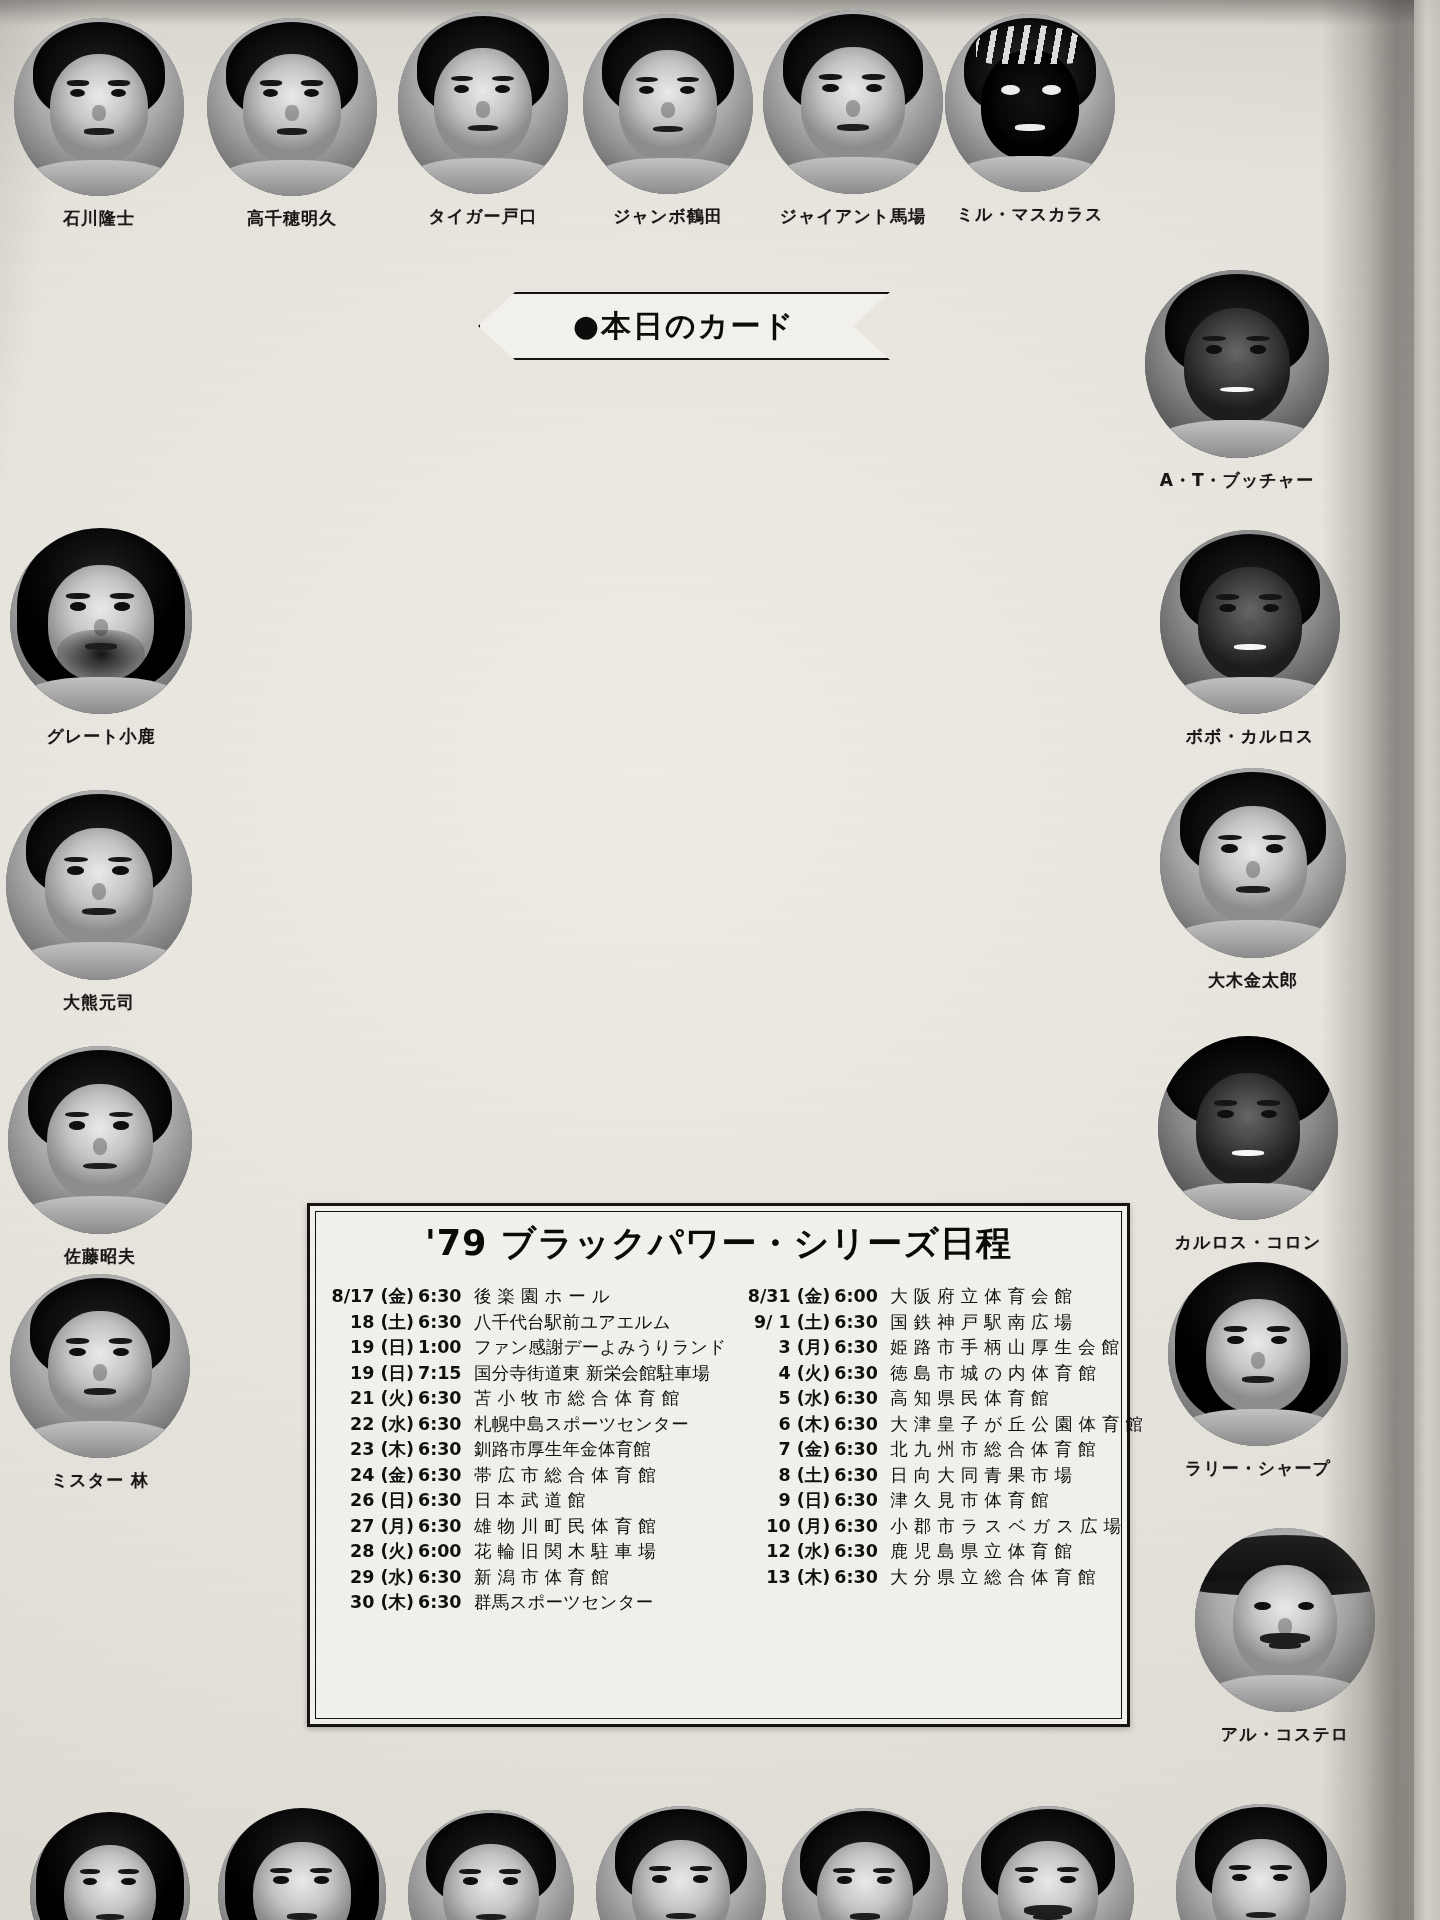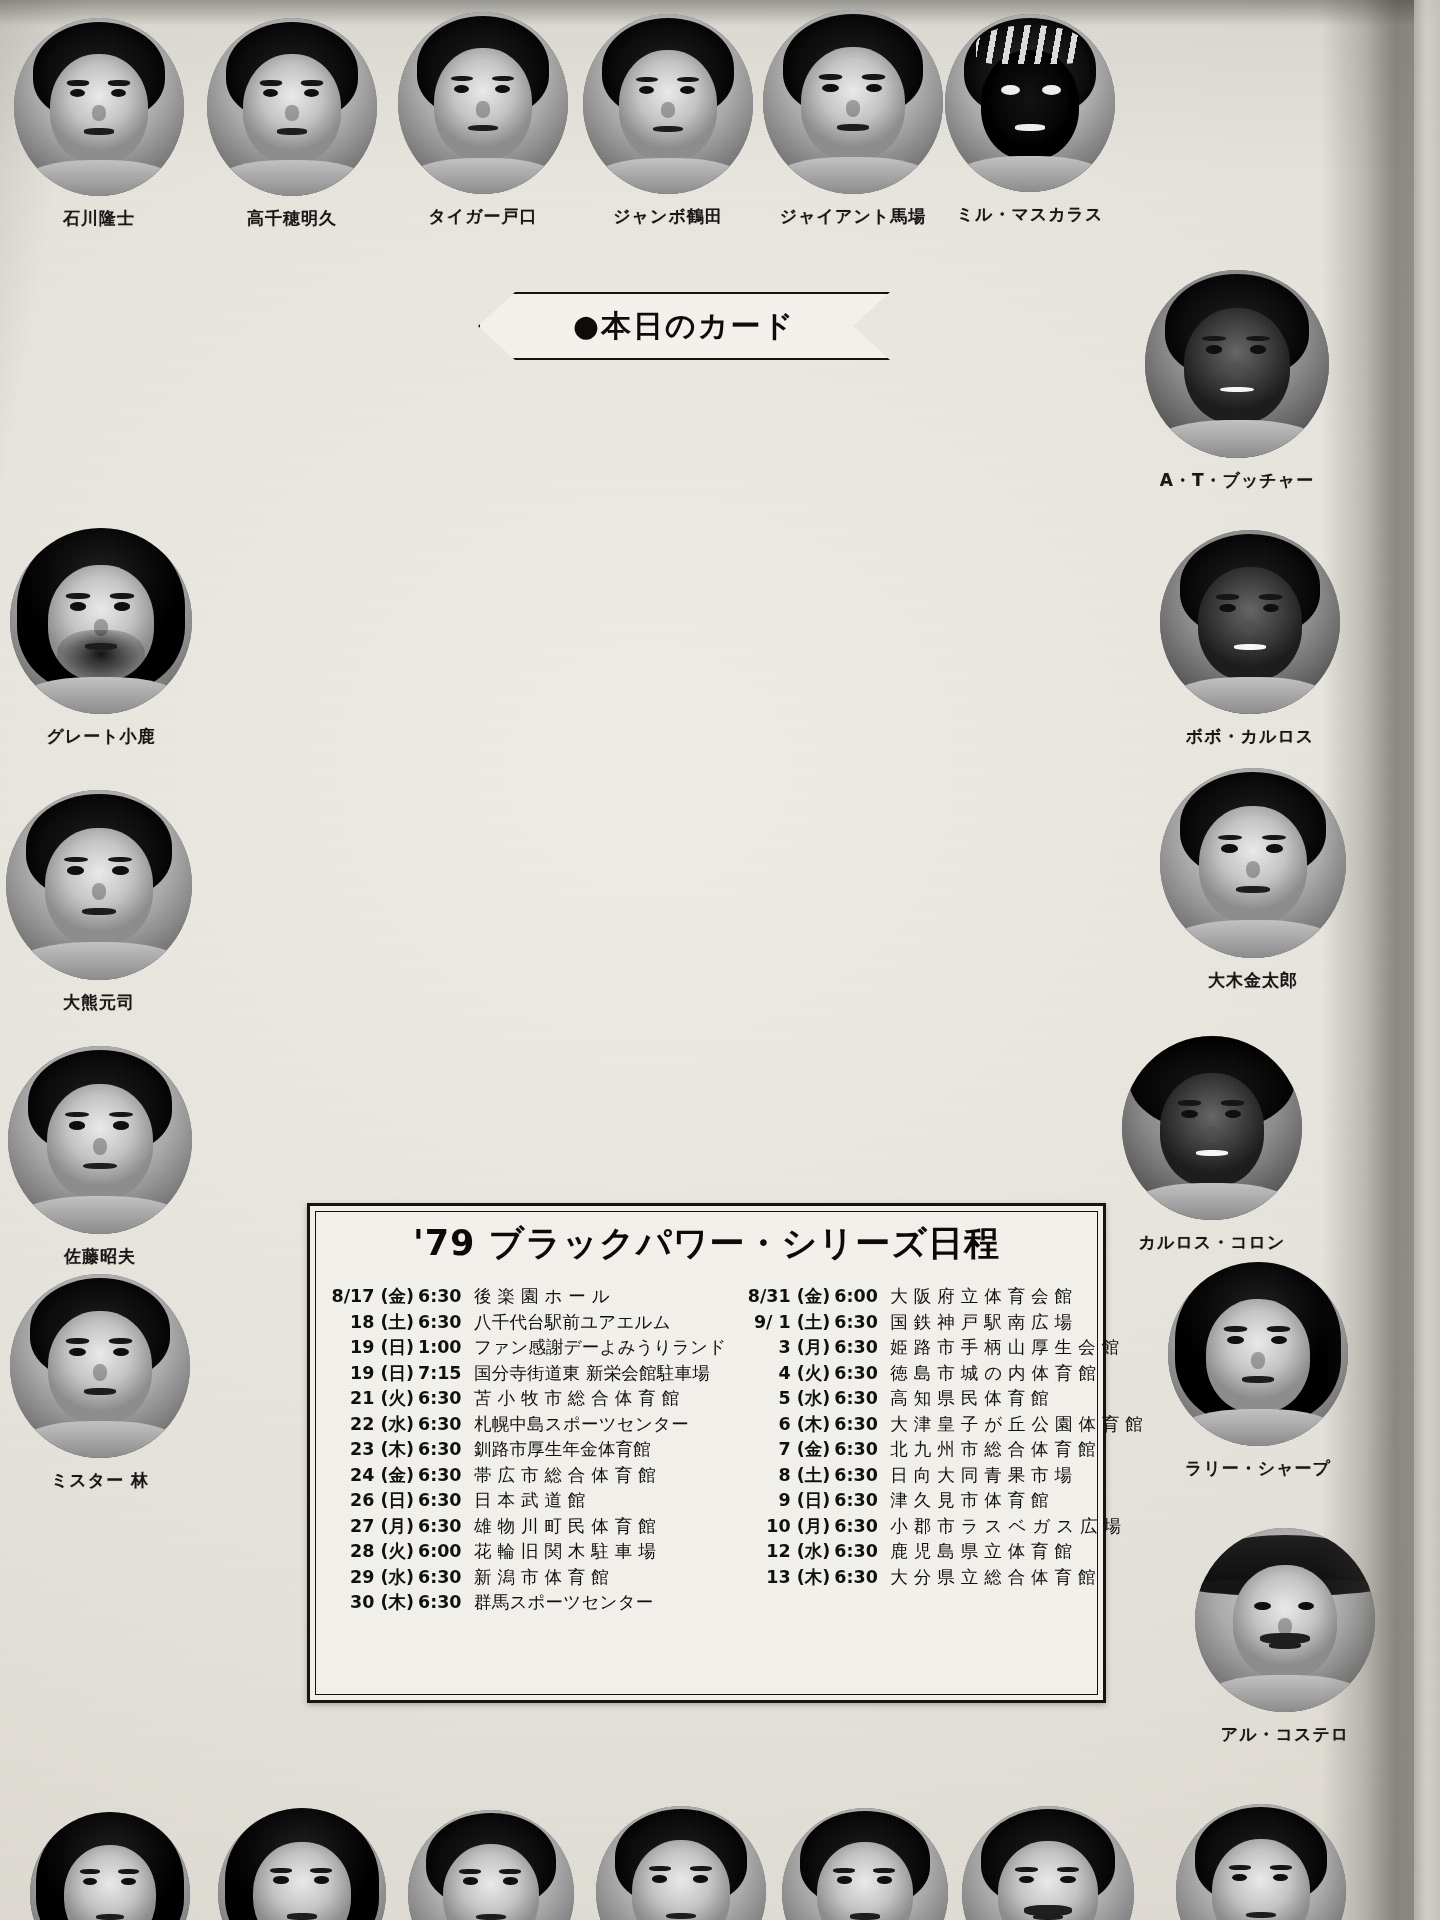--- a/index.html
+++ b/index.html
@@ -265,21 +265,21 @@
   
   #schedule {
     position: absolute;
     left: 307px;
     top: 1203px;
     width: 793px;
     height: 494px;
     background: #f2f0eb;
     border: 3px solid #15140f;
     box-shadow: 0 2px 6px rgba(0,0,0,0.25);
-    padding: 0;
+    padding: 12px;
     text-decoration: underline;
   }
   #schedule .inner {
     position: absolute;
     inset: 5px;
     border: 1px solid #15140f;
   }
   #sched-title {
     position: absolute;
     left: 0; right: 0;
@@ -547,21 +547,21 @@
         <div class="brow r"></div>
       <div class="eye l"></div>
         <div class="eye r"></div>
       <div class="nose"></div>
         <div class="mouth"></div>
         <div class="body"></div>
     </div>
     <div class="pname">大木金太郎</div>
   </div>
 
-  <div class="portrait" style="left:1122px; top:1036px; width:180px;">
+  <div class="portrait" style="left:1158px; top:1036px; width:180px;">
     <div class="photo dark" style="width:180px;height:184px;">
       <div class="bg"></div>
         <div class="afro"></div>
         <div class="face"></div>
       <div class="brow l"></div>
         <div class="brow r"></div>
       <div class="eye l"></div>
         <div class="eye r"></div>
       <div class="nose"></div>
         <div class="mouth"></div>

